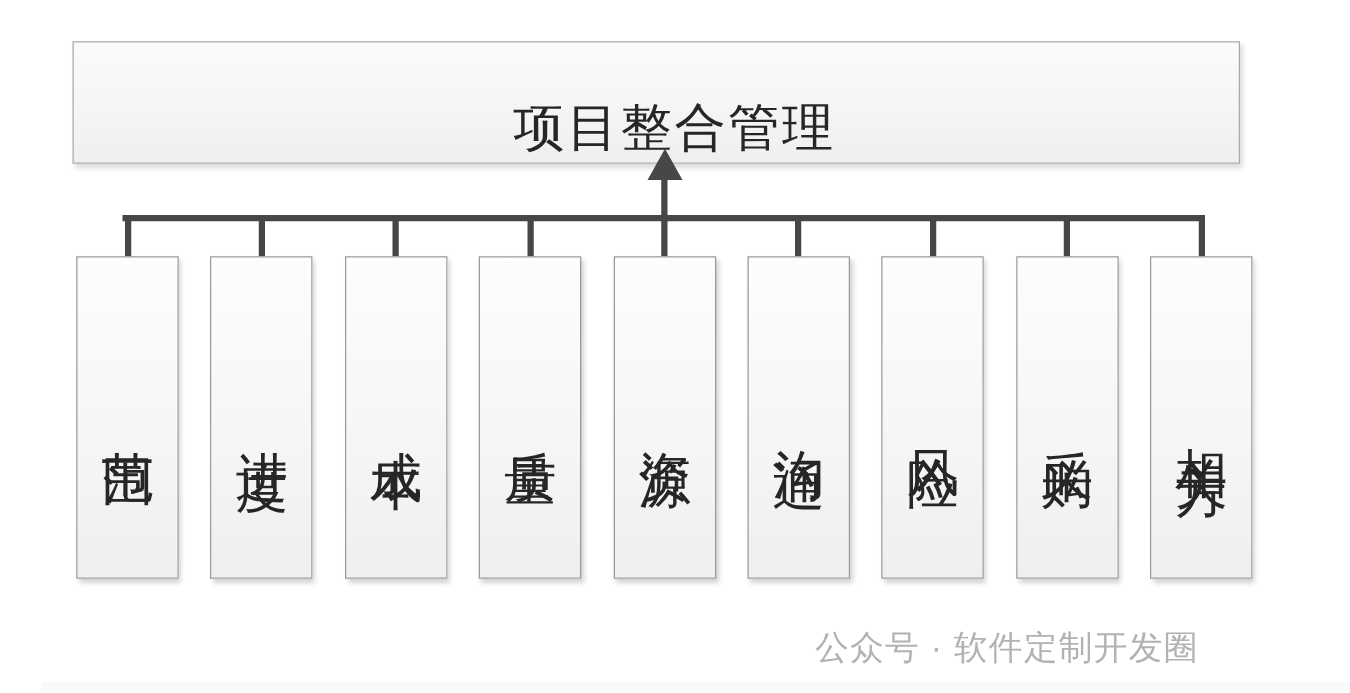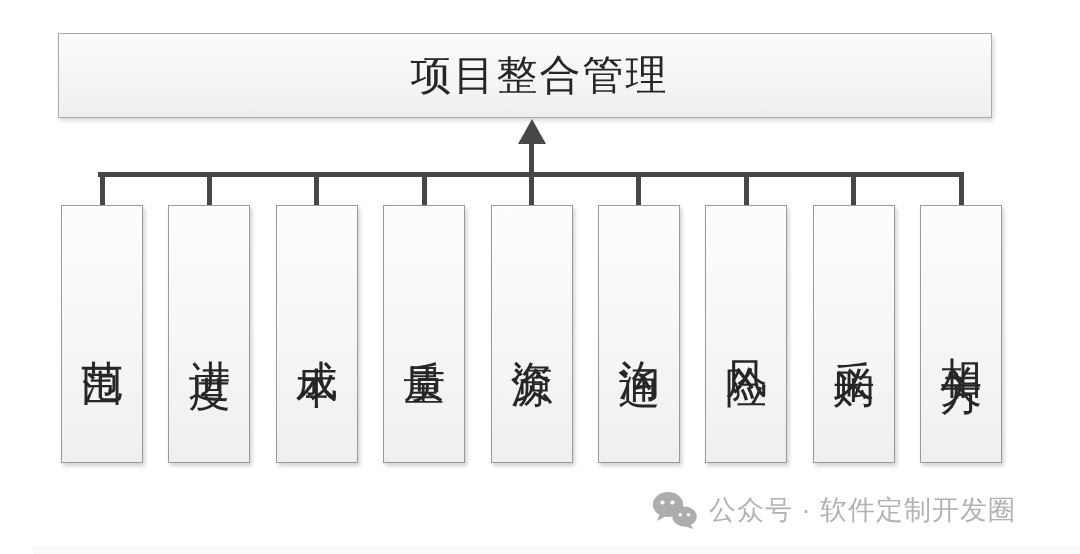--- a/index.html
+++ b/index.html
@@ -15,27 +15,27 @@
     background: #ffffff;
     overflow: hidden;
   }
 
   
   .title-box {
     position: absolute;
     left: 58px;
     top: 33px;
     width: 934px;
-    height: 85px;
+    height: 98px;
     box-sizing: border-box;
     border: 1px solid #a9a9a9;
     background: linear-gradient(180deg, #fbfbfb 0%, #f5f5f5 55%, #efefef 100%);
     box-shadow: 2px 3px 4px rgba(0,0,0,0.14);
     display: flex;
-    align-items: center;
+    align-items: flex-end;
     justify-content: center;
     padding-left: 29px;
   }
   .title-box .title-text {
     font-size: 41px;
     font-weight: 500;
     letter-spacing: 2px;
     color: #262626;
   }
 
@@ -111,22 +111,23 @@
     line-height: 1;
   }
 
   
   .watermark {
     position: absolute;
     left: 652px;
     top: 489px;
     height: 42px;
     display: flex;
-    align-items: center;
+    align-items: flex-start;
     gap: 11px;
+    flex-direction: column;
   }
   .watermark .wm-text {
     font-size: 27px;
     color: #b2b2b2;
     letter-spacing: 1px;
     white-space: nowrap;
   }
 
   
   .bottom-bar {

